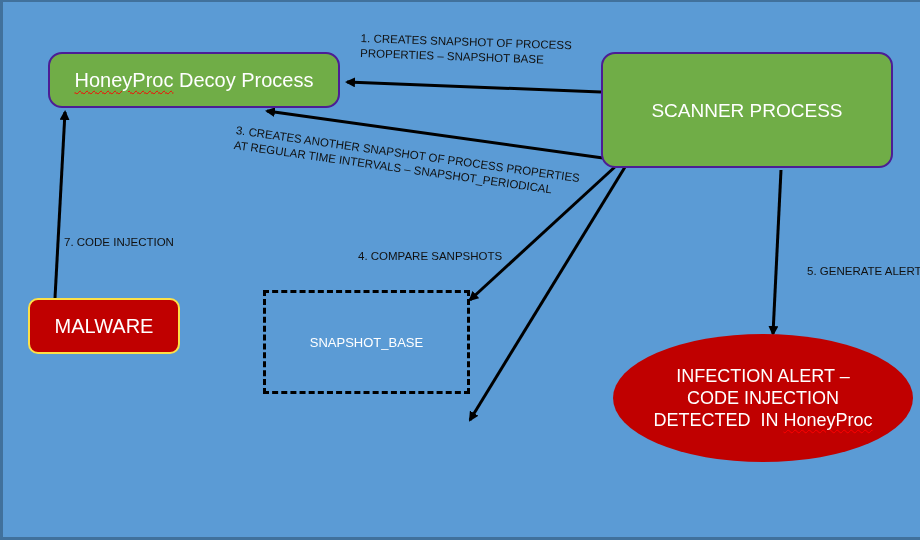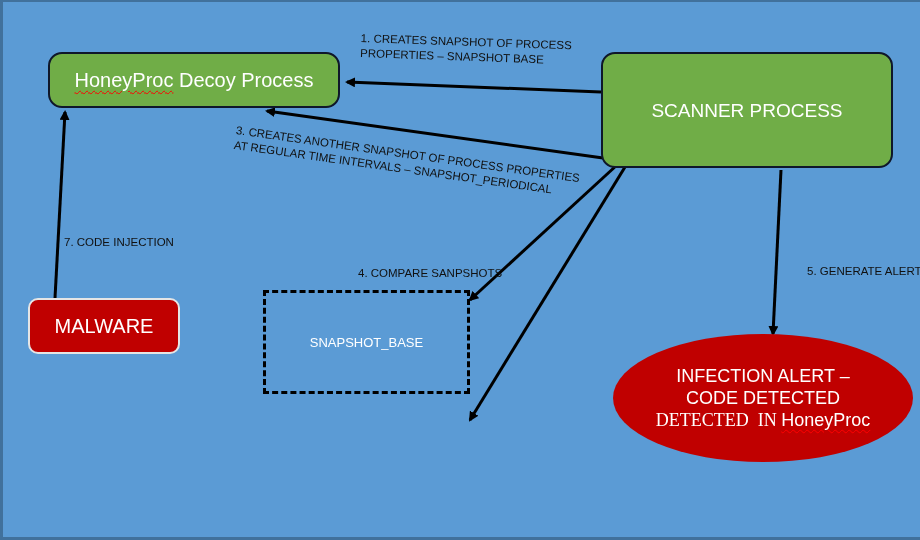--- a/index.html
+++ b/index.html
@@ -16,24 +16,24 @@
       border-bottom: 3px solid #41719c;
       background: #5b9bd5;
     }
     svg#arrows { position: absolute; left: 0; top: 0; }
     .node {
       position: absolute; box-sizing: border-box;
       display: flex; align-items: center; justify-content: center;
       text-align: center; color: #ffffff;
     }
     .green {
-      background: #70ad47; border: 2px solid #0f172a; border-radius: 14px;
+      background: #70ad47; border: 2px solid #4c1d95; border-radius: 14px;
     }
     .red-box {
-      background: #c00000; border: 2px solid #e5e5e5; border-radius: 10px;
+      background: #c00000; border: 2px solid #fde047; border-radius: 10px;
     }
     .dashed {
       border: 3px dashed #000000; background: transparent;
     }
     .ellipse {
       background: #c00000; border-radius: 50%;
     }
     .label {
       position: absolute; color: #111111; font-size: 11.5px;
       line-height: 15px; white-space: nowrap;
@@ -83,39 +83,39 @@
     <span>MALWARE</span>
   </div>
 
   <div class="node dashed" style="left:260px; top:288px; width:207px; height:104px; font-size:13px;">
     <span>SNAPSHOT_BASE</span>
   </div>
 
 
   <div class="node ellipse" style="left:610px; top:332px; width:300px; height:128px; font-size:18px; line-height:22px; flex-direction:column;">
     <div>INFECTION  ALERT –</div>
-    <div>CODE DETECTED</div>
-    <div><span style="white-space:pre;font-family:Liberation Serif, serif;">DETECTED  IN </span><span class="squiggle">HoneyProc</span></div>
+    <div>CODE INJECTION</div>
+    <div><span style="white-space:pre;">DETECTED  IN </span><span class="squiggle">HoneyProc</span></div>
   </div>
 
   <div class="label" style="left:358px; top:29px; transform:rotate(2deg); transform-origin:left top;">
     <div>1. CREATES SNAPSHOT OF PROCESS</div>
     <div>PROPERTIES – SNAPSHOT  BASE</div>
   </div>
 
   <div class="label" style="left:61px; top:233px;">
     <div>7. CODE INJECTION</div>
   </div>
 
   <div class="label" style="left:234px; top:121px; transform:rotate(8deg); transform-origin:left top;">
     <div>3. CREATES ANOTHER SNAPSHOT OF PROCESS PROPERTIES</div>
     <div>AT REGULAR TIME INTERVALS – SNAPSHOT_PERIODICAL</div>
   </div>
 
-  <div class="label" style="left:355px; top:264px;">
+  <div class="label" style="left:355px; top:247px;">
     <div>4. COMPARE SANPSHOTS</div>
   </div>
 
   <div class="label" style="left:804px; top:262px;">
     <div>5. GENERATE ALERT</div>
   </div>
 
 </div>
 
 </body></html>

